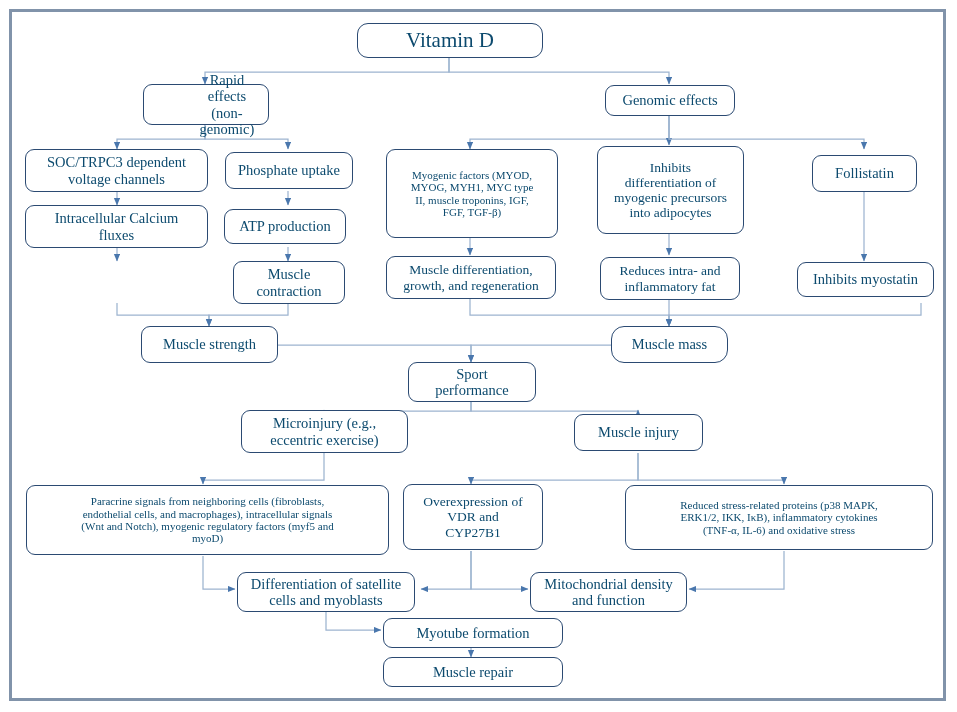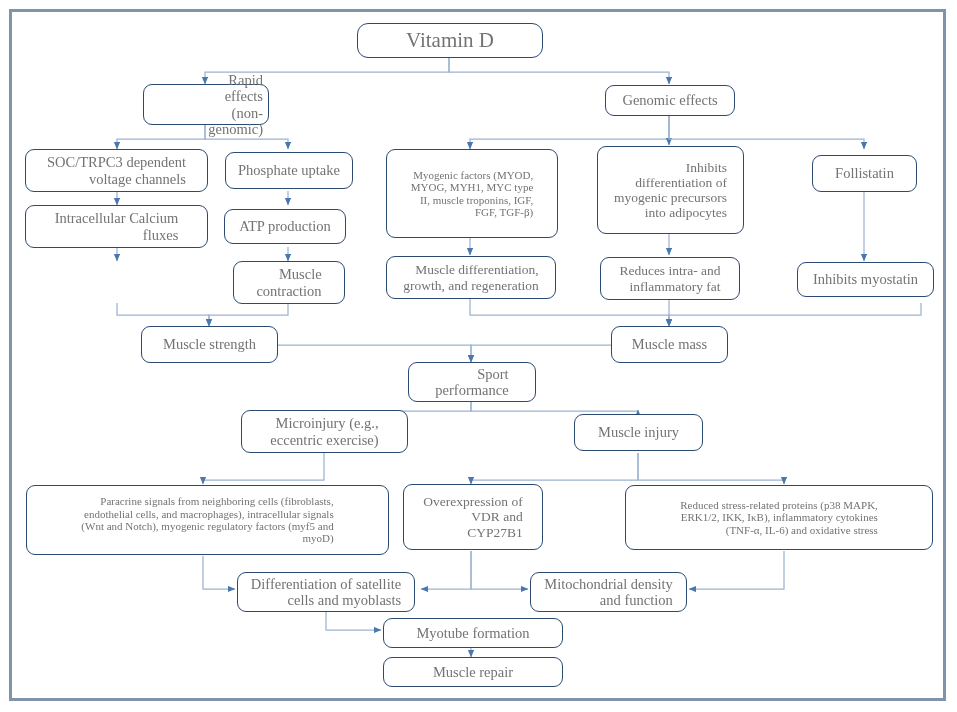--- a/index.html
+++ b/index.html
@@ -35,22 +35,22 @@
   }
   .node {
     position: absolute;
     box-sizing: border-box;
     border: 1.3px solid #2b4a72;
     border-radius: 9px;
     background: #ffffff;
     display: flex;
     align-items: center;
     justify-content: center;
-    text-align: right;
-    color: #737373;
+    text-align: center;
+    color: #0c4a6e;
     line-height: 1.13;
     padding: 2px 5px;
     white-space: pre-line;
   }
   .node.title { font-size: 21px; border-radius: 11px; }
   .node.s14 { font-size: 14.5px; }
   .node.s13 { font-size: 13.5px; }
   .node.s12 { font-size: 11px; }
 </style>
 </head>
@@ -141,21 +141,21 @@
 
   <div class="node s14" style="left:233px; top:261px; width:112px; height:43px;">Muscle
 contraction</div>
   <div class="node s13" style="left:386px; top:256px; width:170px; height:43px;">Muscle differentiation,
 growth, and regeneration</div>
   <div class="node s13" style="left:600px; top:257px; width:140px; height:43px;">Reduces intra- and
 inflammatory fat</div>
   <div class="node s14" style="left:797px; top:262px; width:137px; height:35px;">Inhibits myostatin</div>
 
   <div class="node s14" style="left:141px; top:326px; width:137px; height:37px;">Muscle strength</div>
-  <div class="node s14" style="left:611px; top:326px; width:117px; height:37px;">Muscle mass</div>
+  <div class="node s14" style="left:611px; top:326px; width:117px; height:37px;border-radius:13px;">Muscle mass</div>
 
   <div class="node s14" style="left:408px; top:362px; width:128px; height:40px;">Sport
 performance</div>
 
   <div class="node s14" style="left:241px; top:410px; width:167px; height:43px;">Microinjury (e.g.,
 eccentric exercise)</div>
   <div class="node s14" style="left:574px; top:414px; width:129px; height:37px;">Muscle injury</div>
 
   <div class="node s12" style="left:26px; top:485px; width:363px; height:70px;">Paracrine signals from neighboring cells (fibroblasts,
 endothelial cells, and macrophages), intracellular signals

